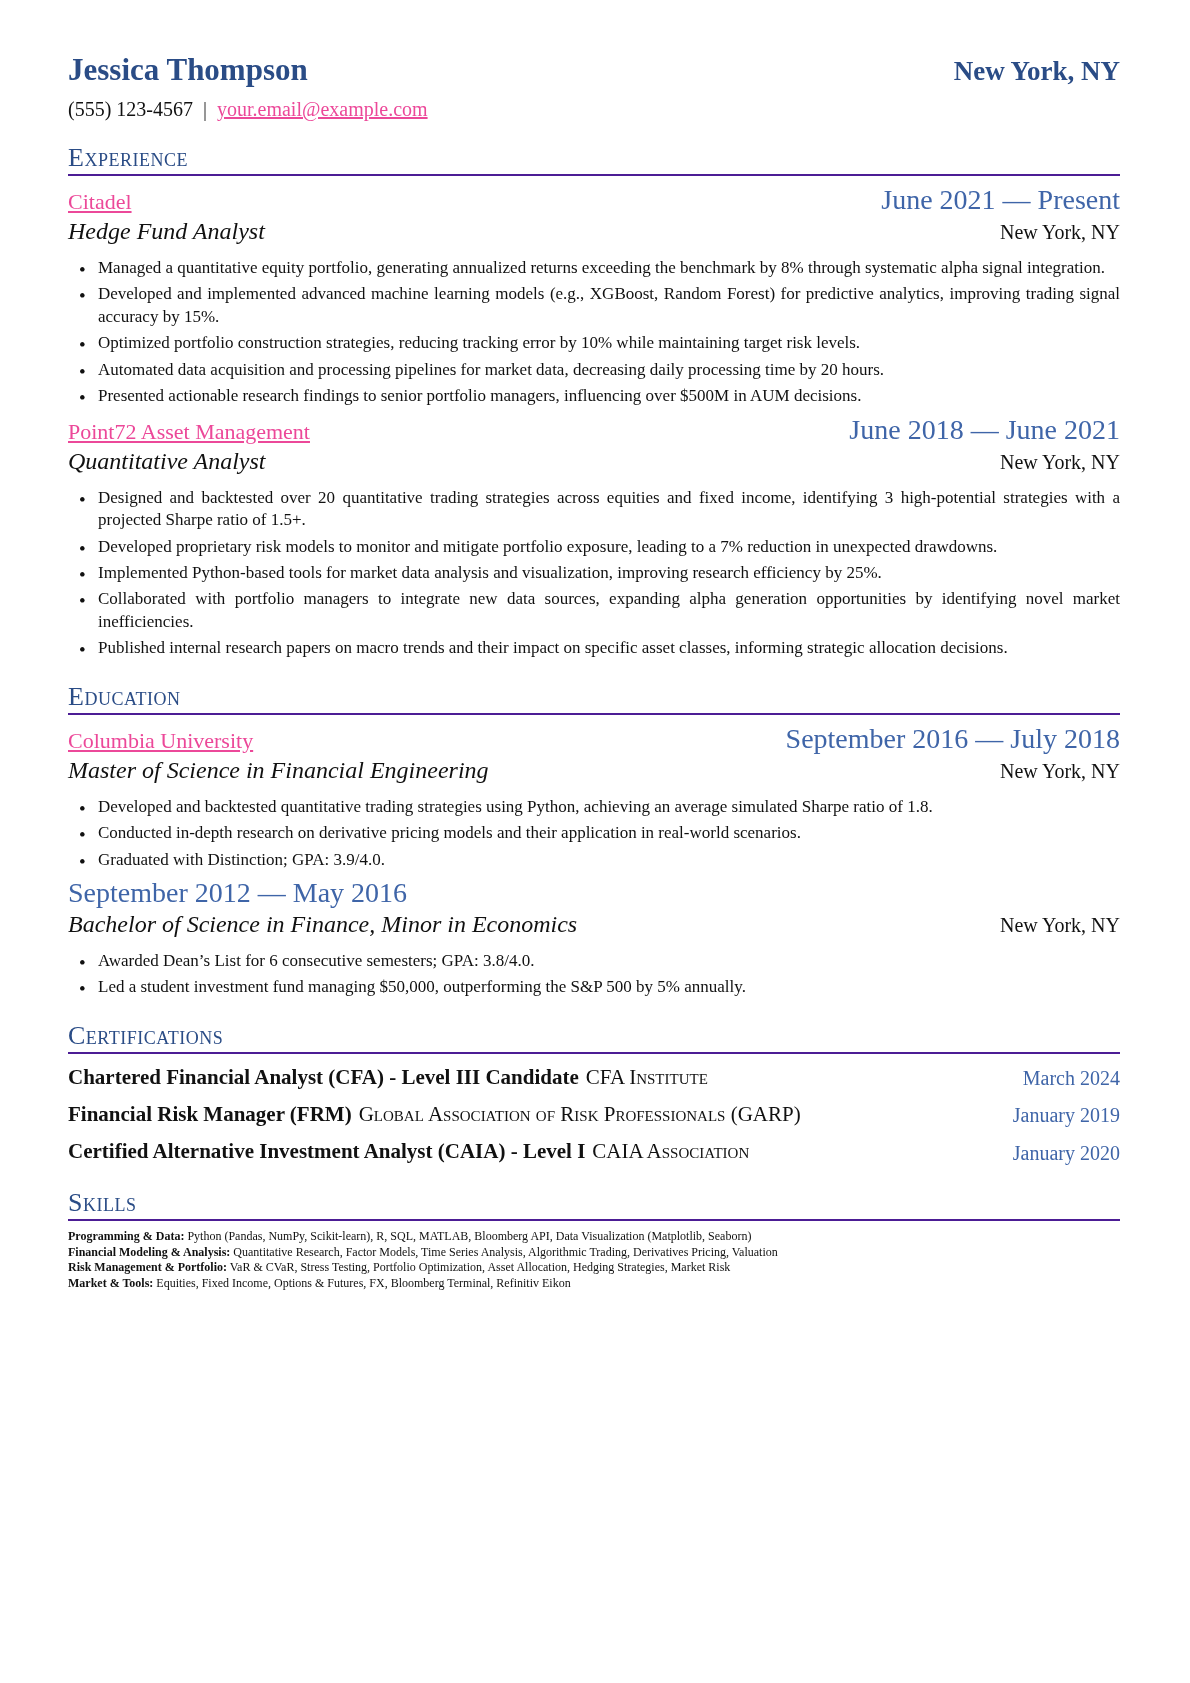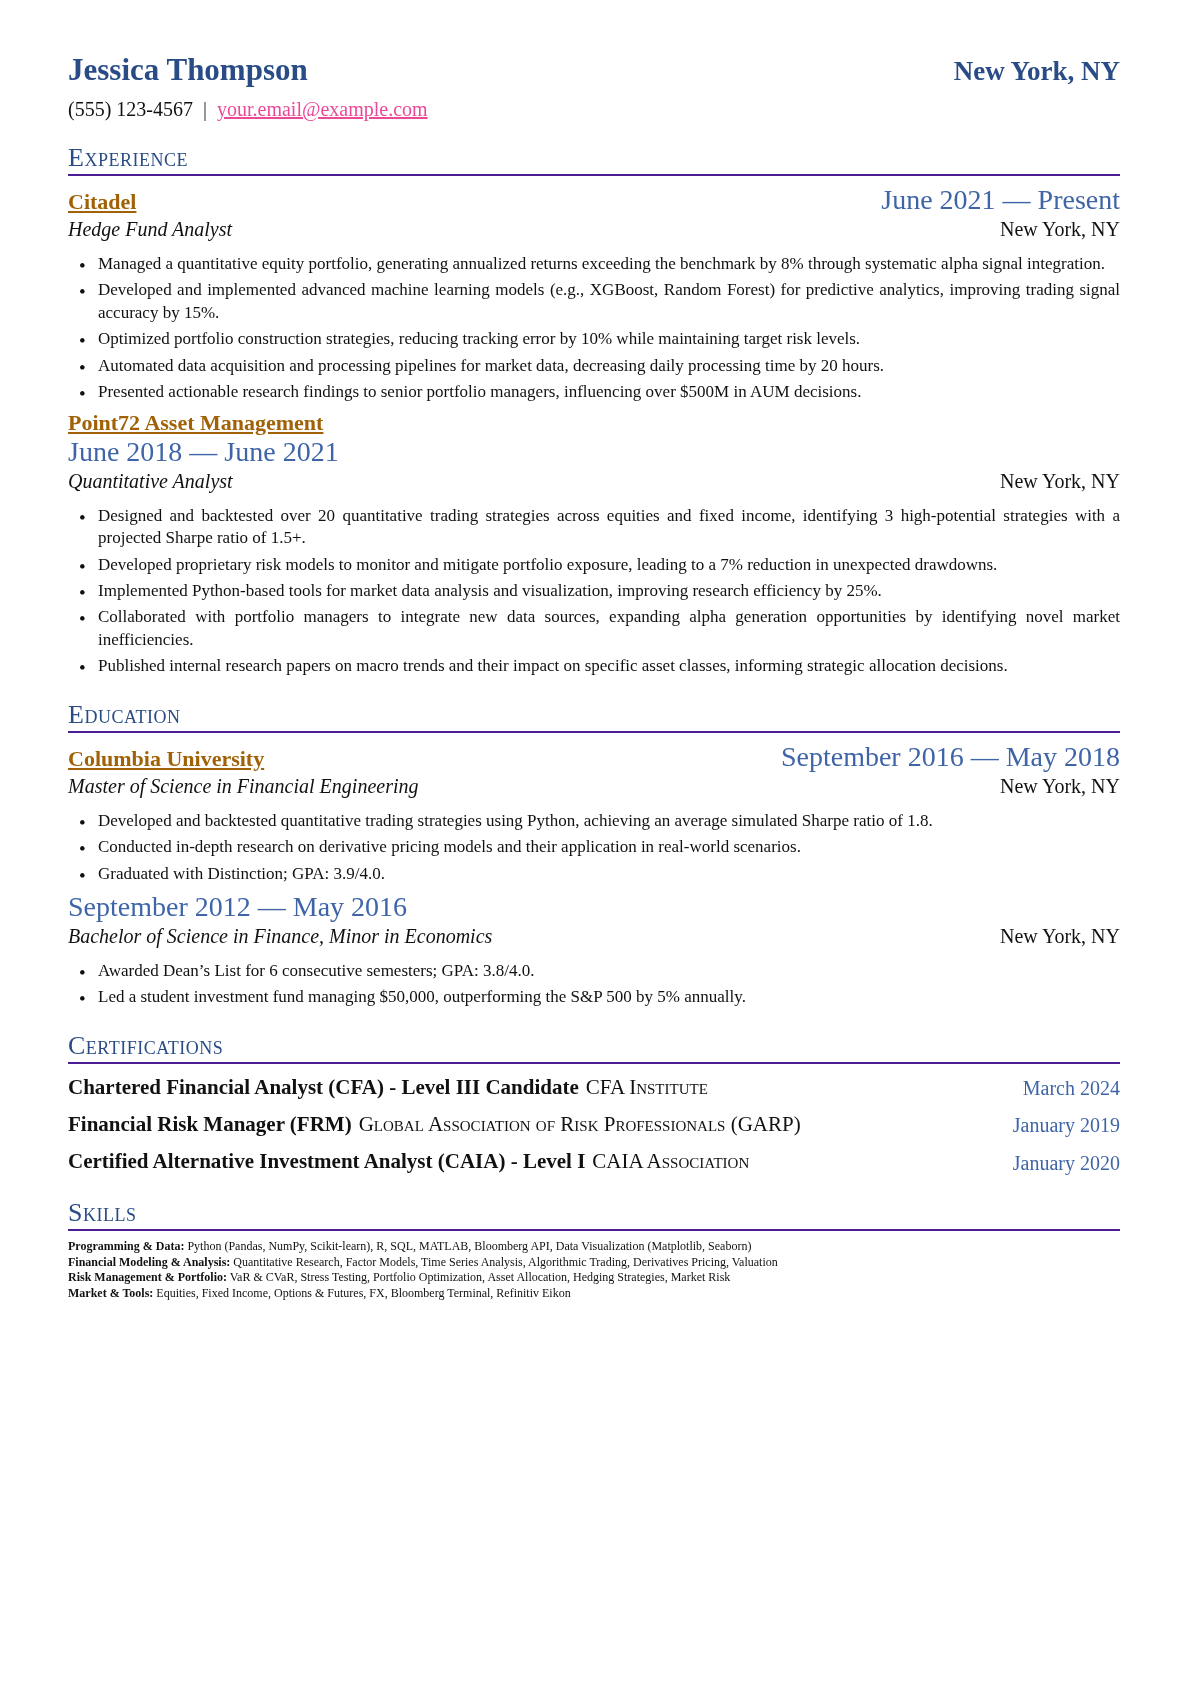--- a/index.html
+++ b/index.html
@@ -29,26 +29,26 @@
     color:#2a4c86;
     letter-spacing:0.5px;
     border-bottom:2px solid #4c1d95;
     padding-bottom:1px;
     margin-bottom:8px;
   }
 
   
   .entry-head{display:flex;justify-content:space-between;align-items:baseline;margin-top:8px;}
   .entry-org{
-    font-size:22px;font-weight:bold;color:#a16207;
+    font-size:22px;font-weight:normal;color:#ec4899;
     text-decoration:underline;cursor:pointer;
   }
   .entry-dates{font-size:28px;color:#3f65a8;}
   .entry-subhead{display:flex;justify-content:space-between;align-items:baseline;margin-top:2px;}
-  .entry-role{font-style:italic;font-size:20px;color:#111;}
+  .entry-role{font-style:italic;font-size:24px;color:#111;}
   .entry-location{font-size:20px;color:#111;}
 
   ul.bullets{
     margin:12px 0 6px 0;
     padding-left:30px;
     list-style:none;
   }
   ul.bullets li{
     position:relative;
     text-align:justify;
@@ -103,21 +103,21 @@
       <ul class="bullets">
         <li>Managed a quantitative equity portfolio, generating annualized returns exceeding the benchmark by 8% through systematic alpha signal integration.</li>
         <li>Developed and implemented advanced machine learning models (e.g., XGBoost, Random Forest) for predictive analytics, improving trading signal accuracy by 15%.</li>
         <li>Optimized portfolio construction strategies, reducing tracking error by 10% while maintaining target risk levels.</li>
         <li>Automated data acquisition and processing pipelines for market data, decreasing daily processing time by 20 hours.</li>
         <li>Presented actionable research findings to senior portfolio managers, influencing over $500M in AUM decisions.</li>
       </ul>
     </div>
 
     <div>
-      <div class="entry-head" style="margin-top:0;flex-direction:column;">
+      <div class="entry-head" style="margin-top:0;">
         <span class="entry-org">Point72 Asset Management</span>
         <span class="entry-dates">June 2018 — June 2021</span>
       </div>
       <div class="entry-subhead">
         <span class="entry-role">Quantitative Analyst</span>
         <span class="entry-location">New York, NY</span>
       </div>
       <ul class="bullets">
         <li>Designed and backtested over 20 quantitative trading strategies across equities and fixed income, identifying 3 high-potential strategies with a projected Sharpe ratio of 1.5+.</li>
         <li>Developed proprietary risk models to monitor and mitigate portfolio exposure, leading to a 7% reduction in unexpected drawdowns.</li>
@@ -127,21 +127,21 @@
       </ul>
     </div>
   </div>
 
   <div class="section">
     <div class="section-title">Education</div>
 
     <div>
       <div class="entry-head">
         <span class="entry-org">Columbia University</span>
-        <span class="entry-dates">September 2016 — May 2018</span>
+        <span class="entry-dates">September 2016 — July 2018</span>
       </div>
       <div class="entry-subhead">
         <span class="entry-role">Master of Science in Financial Engineering</span>
         <span class="entry-location">New York, NY</span>
       </div>
       <ul class="bullets">
         <li>Developed and backtested quantitative trading strategies using Python, achieving an average simulated Sharpe ratio of 1.8.</li>
         <li>Conducted in-depth research on derivative pricing models and their application in real-world scenarios.</li>
         <li>Graduated with Distinction; GPA: 3.9/4.0.</li>
       </ul>

